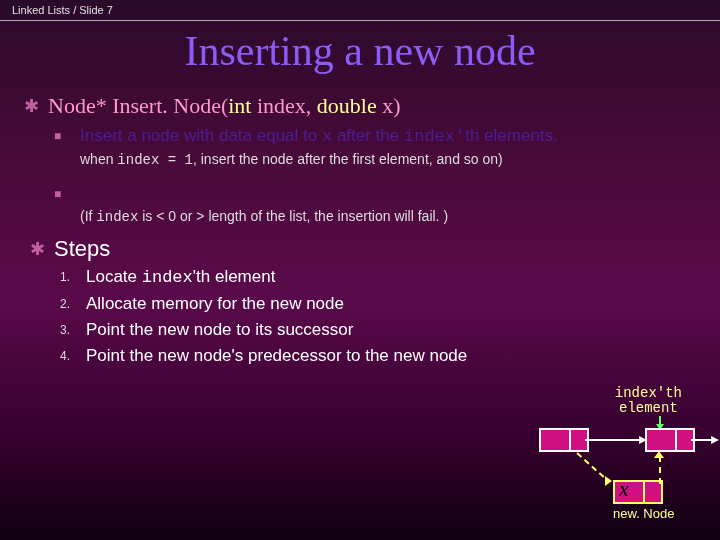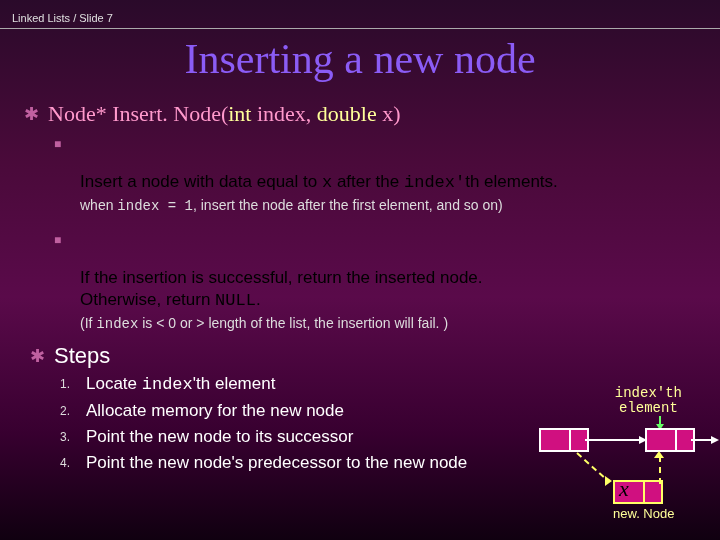--- a/index.html
+++ b/index.html
@@ -6,39 +6,39 @@
   html, body { width: 720px; height: 540px; overflow: hidden; }
   body {
     background: linear-gradient(to bottom, #2a0a2a 0%, #4a0a3a 30%, #5a0a4a 55%, #380030 80%, #100010 100%);
     font-family: Arial, Helvetica, sans-serif;
     color: #ffffff;
     position: relative;
   }
   .breadcrumb {
     font-size: 11px;
     color: #e0e0e0;
-    padding: 12px 12px 4px 12px;
+    padding: 4px 12px 4px 12px;
   }
   .hr { border: none; border-top: 1px solid #aaaaaa; margin: 0 0 6px 0; }
   .title {
     font-family: "Times New Roman", Times, serif;
     font-size: 42px;
     font-weight: normal;
     text-align: center;
     color: #8b5cf6;
     margin: 2px 0 18px 0;
   }
   .content { padding: 0 24px 0 24px; }
   .lvl1 { display: flex; margin: 4px 0 6px 0; }
   .lvl1 .marker { flex: 0 0 24px; font-size: 18px; color: #c060a0; line-height: 26px; }
   .lvl1 .txt { font-family: Liberation Serif, serif; font-size: 22px; color: #ff99cc; line-height: 26px; }
   .kw { color: #ffff99; }
   .lvl2 { display: flex; margin: 6px 0 2px 30px; }
   .lvl2 .marker { flex: 0 0 26px; color: #c060a0; font-size: 12px; line-height: 22px; }
-  .lvl2 .txt { font-size: 17px; color: #000000; line-height: 22px; margin-top: 38px; }
+  .lvl2 .txt { font-size: 17px; color: #4c1d95; line-height: 22px; }
   .mono { font-family: "Courier New", monospace; }
   .sub { margin: 0 0 0 56px; font-size: 14px; color: #dddddd; line-height: 18px; }
   .steps-head { display: flex; margin: 10px 0 4px 6px; }
   .steps-head .marker { flex: 0 0 24px; font-size: 18px; color: #c060a0; line-height: 26px; }
   .steps-head .txt { font-size: 22px; color: #ffffff; }
   .step { display: flex; margin: 4px 0 2px 36px; width: 480px; }
   .step .num-marker { flex: 0 0 26px; font-size: 12px; color: #dddddd; line-height: 22px; }
   .step .txt { font-size: 17px; color: #ffffff; line-height: 22px; }
   
   .diagram { position: absolute; right: 10px; top: 394px; width: 175px; height: 120px; }
@@ -91,24 +91,20 @@
     <div class="txt">
       <span>Insert a node with data equal to </span><span class="mono">x</span><span> after the </span><span class="mono">index'</span><span>th  elements.</span>
     </div>
   </div>
   <div class="sub">
     <span>when </span><span class="mono">index = 1</span><span>, insert the node after the first element, and so on)</span>
   </div>
 
   <div class="lvl2" style="margin-top:14px">
     <div class="marker">■</div>
-    <div class="txt">
-      <span>If the insertion is successful, return the inserted node.</span><br>
-      <span> Otherwise, return </span><span class="mono">NULL</span><span>.</span>
-    </div>
   </div>
   <div class="sub">
     <span>(If </span><span class="mono">index</span><span> is &lt; 0 or &gt; length of the list, the insertion will fail. )</span>
   </div>
 
   <div class="steps-head">
     <div class="marker">✱</div>
     <div class="txt">Steps</div>
   </div>
 

